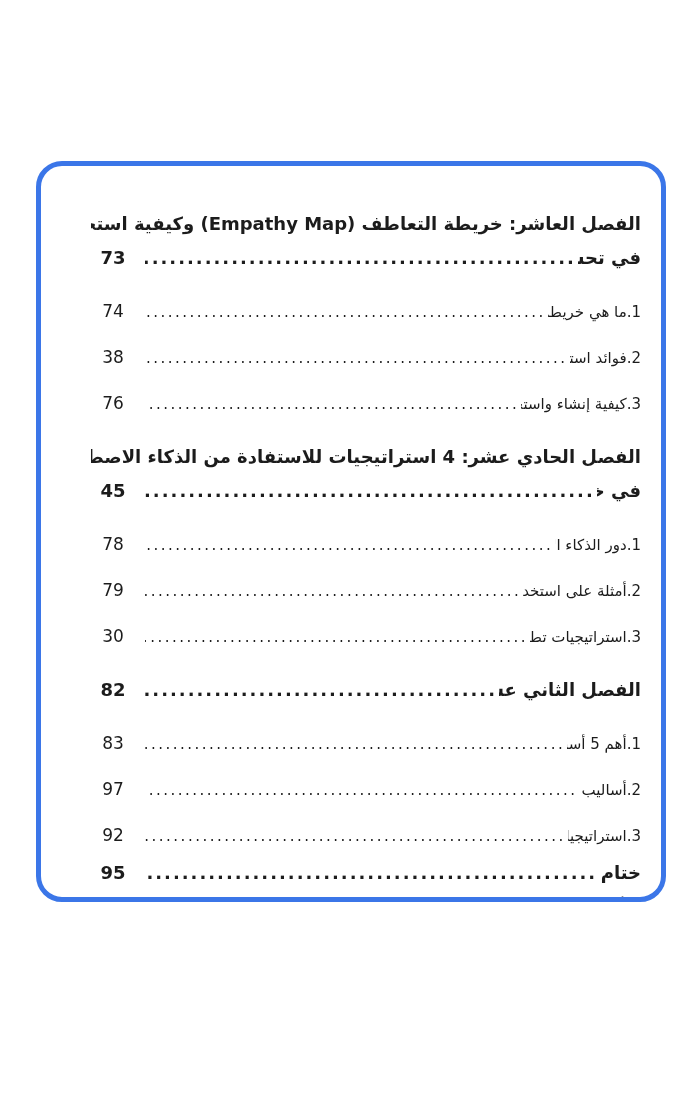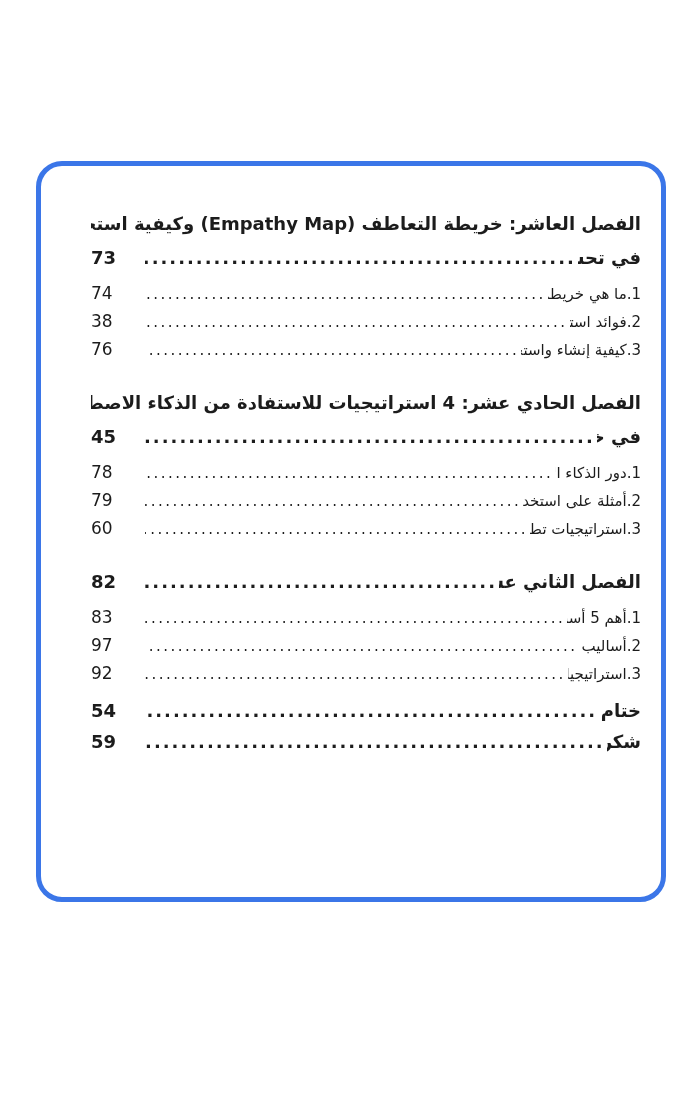--- a/index.html
+++ b/index.html
@@ -56,25 +56,25 @@
     margin: 0 2px 0 10px;
     letter-spacing: 2px;
   }
   .it .leader { letter-spacing: 2.5px; font-size: 15px; }
   .leader::after {
     content: "........................................................................................................................................................................";
   }
   .pagenum {
     flex: 0 0 auto;
     min-width: 44px;
-    text-align: left;
+    text-align: center;
     white-space: nowrap;
   }
   .ch .pagenum { font-size: 18px; font-weight: 700; }
-  .it .pagenum { font-size: 17px; font-weight: 400; }
+  .it .pagenum { font-size: 17px; font-weight: 400; margin-top: 18px; }
 </style>
 </head>
 <body>
 
 <div class="canvas">
   <div class="toc-card">
     <div class="toc-content">
 
       <div class="sec">
         <div class="row ch">
@@ -117,21 +117,21 @@
           <span class="pagenum">78</span>
         </div>
         <div class="row it">
           <span class="txt">2.أمثلة على استخدام الذكاء الاصطناعي لتحسين خدمة العملاء</span>
           <span class="leader"></span>
           <span class="pagenum">79</span>
         </div>
         <div class="row it">
           <span class="txt">3.استراتيجيات تطبيق الذكاء الاصطناعي في خدمة العملاء</span>
           <span class="leader"></span>
-          <span class="pagenum">60</span>
+          <span class="pagenum">30</span>
         </div>
       </div>
 
       <div class="sec">
         <div class="row ch">
           <span class="txt">الفصل الثاني عشر: أفضل الأساليب والممارسات لقياس رضا العملاء</span>
           <span class="leader"></span>
           <span class="pagenum">82</span>
         </div>
         <div class="row it gap-first">
@@ -145,21 +145,21 @@
           <span class="pagenum">97</span>
         </div>
         <div class="row it">
           <span class="txt">3.استراتيجيات تحسين رضا العملاء</span>
           <span class="leader"></span>
           <span class="pagenum">92</span>
         </div>
         <div class="row ch gap-first">
           <span class="txt">ختام هذا الكتاب</span>
           <span class="leader"></span>
-          <span class="pagenum">54</span>
+          <span class="pagenum">95</span>
         </div>
         <div class="row ch gap-xs">
           <span class="txt">شكر وامتنان</span>
           <span class="leader"></span>
           <span class="pagenum">59</span>
         </div>
       </div>
 
     </div>
   </div>

